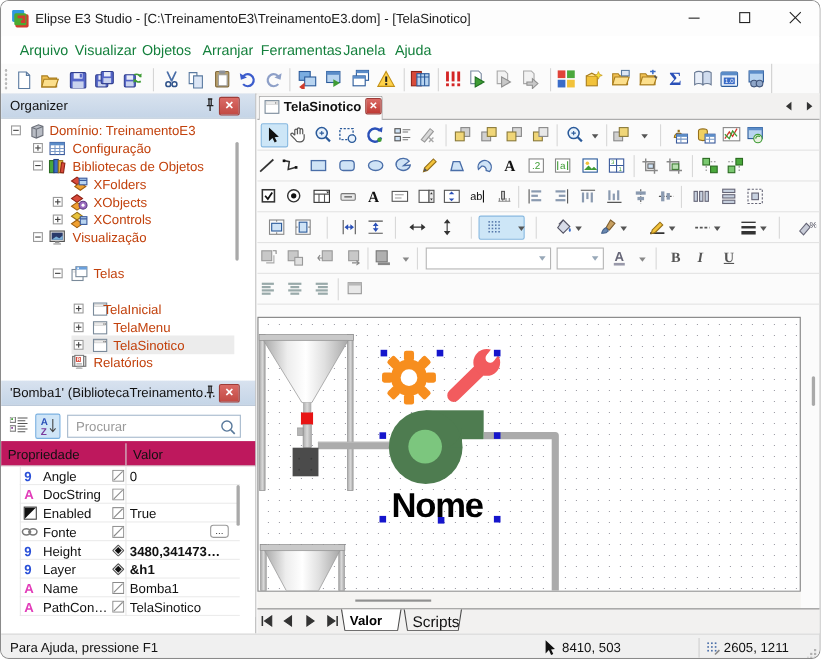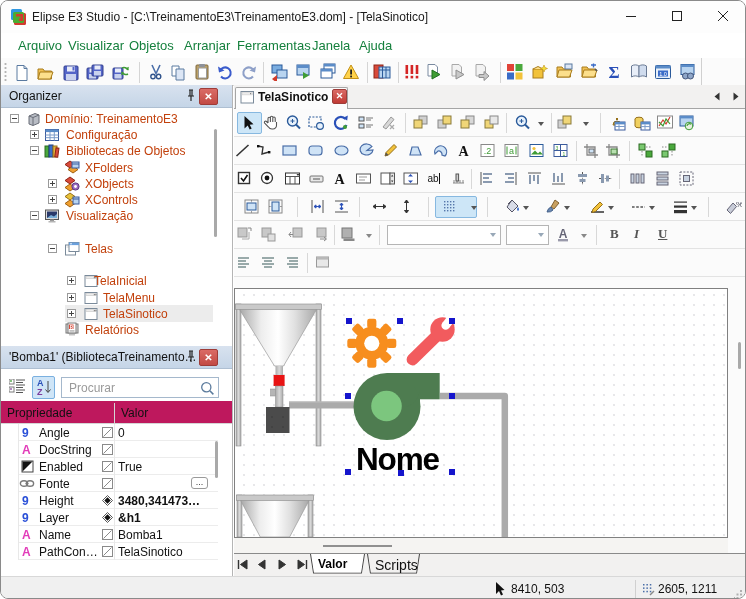--- a/index.html
+++ b/index.html
@@ -1064,20 +1064,21 @@
           </g>
 </svg>
 <div class="abs" style="left:76px;top:0;width:55px;height:22px;background:#fff;border-left:1.5px solid #444;border-right:1.5px solid #444;border-bottom:1.5px solid #444;transform:perspective(12px) rotateX(-4deg);transform-origin:top"></div>
 <span class="abs" style="left:84px;top:3px;font-size:12px;font-weight:bold;color:#000">Valor</span>
 <div class="abs" style="left:133px;top:0;width:53px;height:22px;background:#f2f1f0;border-left:1.5px solid #444;border-right:1.5px solid #444;border-bottom:1.5px solid #444;transform:perspective(12px) rotateX(-4deg);transform-origin:top"></div>
 <span class="abs" style="left:141px;top:3px;font-size:14px;color:#111">Scripts</span>
 </div>
 <div class="abs" style="left:504px;top:257px;width:3px;height:27px;background:#a9a9a9;border-radius:2px"></div>
 </div>
   <div id="statusbar">
+      <span class="abs" style="left:8px;top:5px;font-size:12px;color:#111">Para Ajuda, pressione F1</span>
 <svg class="abs" style="left:492px;top:4px" width="12" height="16" viewBox="0 0 12 16">
         <path d="M3 1 L3 13 L6 10 L8 14.5 L10 13.5 L8 9.5 L11.5 9z" fill="#111"></path>
       </svg>
 <span class="abs" style="left:510px;top:5px;font-size:12px;color:#111">8410, 503</span>
 <div class="abs" style="left:634px;top:3px;width:1px;height:18px;background:#d0d0d0"></div>
 <svg class="abs" style="left:641px;top:6px" width="13" height="13" viewBox="0 0 13 13">
         <g fill="#4a6ea8">
           <rect x="1.0" y="1.0" width="1.5" height="1.5"></rect>
           <rect x="1.0" y="4.4" width="1.5" height="1.5"></rect>
           <rect x="1.0" y="7.8" width="1.5" height="1.5"></rect>

